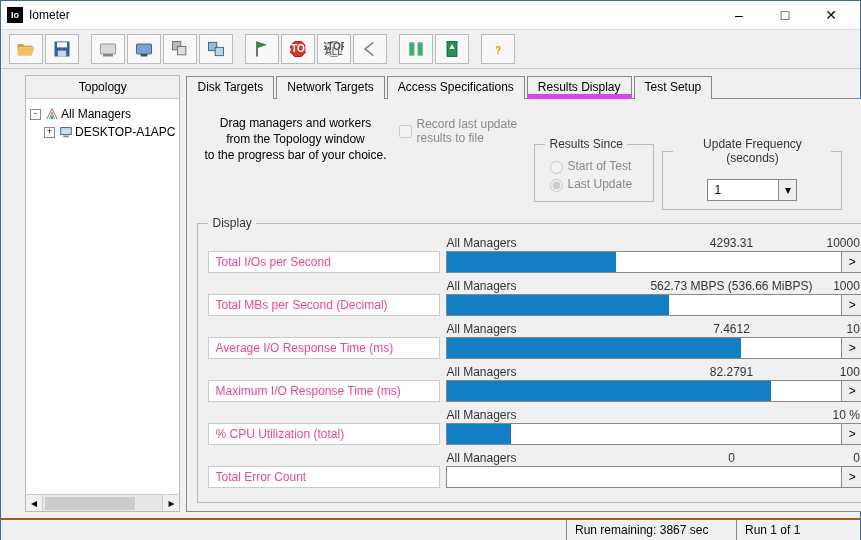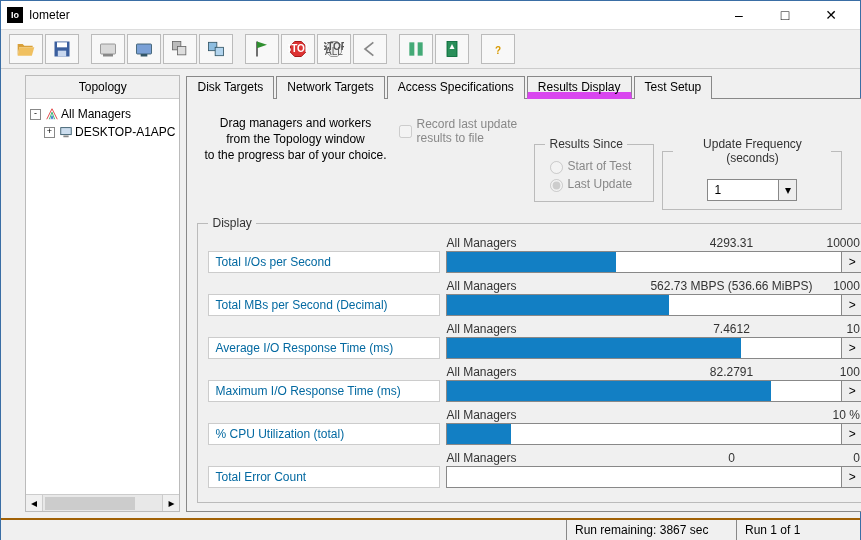--- a/index.html
+++ b/index.html
@@ -25,39 +25,39 @@
   .tree-icon1 { width: 14px; height: 14px; margin-right: 2px; }
   .hscroll { height: 17px; border-top: 1px solid #ccc; background: #f0f0f0; display: flex; }
   .hscroll .track { flex: 1; background: #e8e8e8; position: relative; }
   .hscroll .thumb { position: absolute; left: 2px; top: 2px; height: 13px; width: 90px; background: #ccc; }
   .hscroll .arrow { width: 17px; display:flex; align-items:center; justify-content:center; border-left:1px solid #ccc;}
   .hscroll .arrowL { border-left:none; border-right:1px solid #ccc;}
 
   .main-panel { flex: 1; display: flex; flex-direction: column; }
   .tabs { display: flex; border-bottom: 1px solid #888; height: 24px; }
   .tab { padding: 3px 10px 2px 10px; border: 1px solid #888; border-bottom: none; background: #f0f0f0; margin-right: 2px; position: relative; top: 1px; }
-  .tab.active { background: #f0f0f0; border-bottom: 7px solid #d946ef; }
+  .tab.active { background: #f0f0f0; border-bottom: 5px solid #d946ef; }
   .tab-content { flex: 1; background: #f0f0f0; border: 1px solid #888; border-top: none; padding: 8px; }
 
   .upper { display: flex; align-items: flex-start; }
   .hint { text-align: center; padding: 8px 8px 0 8px; line-height: 16px; width:200px;}
   .record { display: flex; align-items: center; color: #888; padding: 10px 6px 0 0;}
   .record input { margin-right: 4px; }
   .fieldset { border: 1px solid #bbb; padding: 6px 10px 8px 10px; font-size: 12px; margin-top: 30px; }
   .fieldset legend { padding: 0 4px; font-size: 12px; color:#333; }
   .results-since { width: 120px; }
   .results-since div { color:#888; padding:1px 0; display:flex; align-items:center;}
   .results-since input { margin-right:4px;}
   .update-freq { width: 180px; text-align:center; }
   .combo { width: 90px; height:22px; border:1px solid #888; background:#fff; display:inline-flex; align-items:center; justify-content:space-between; padding:0 0 0 6px; margin-top:8px;}
   .combo .drop { width:18px; height:100%; border-left:1px solid #888; display:flex; align-items:center; justify-content:center; background:#eee;}
 
   .display-group { margin-top: 6px; }
   .metric-row { display: flex; align-items: flex-end; margin-bottom: 6px; }
-  .metric-label { width: 232px; height: 22px; background: #fff; border: 1px solid #ccc; display: flex; align-items: center; padding: 0 6px; color:#0369a1; }
+  .metric-label { width: 232px; height: 22px; background: #fff; border: 1px solid #ccc; display: flex; align-items: center; padding: 0 6px; color:#ec4899; }
   .metric-right { flex: 1; display: flex; flex-direction: column; margin-left: 6px; }
   .metric-header { display: flex; font-size: 12px; color:#333; padding-bottom: 1px;}
   .metric-header .mh1 { flex: 0 0 190px; }
   .metric-header .mh2 { width: 190px; text-align:center; }
   .metric-header .mh3 { flex: 1; text-align:right; padding-right: 4px; }
   .bar-row { display: flex; height: 22px; }
   .bar-outer { flex: 1; border: 1px solid #888; background: #fff; position: relative; }
   .bar-fill { position: absolute; left: 0; top: 0; bottom: 0; background: #127fc4; }
   .bar-btn { width: 22px; height: 22px; border: 1px solid #888; border-left: none; background: #eee; display: flex; align-items: center; justify-content: center; font-size: 12px; }
 

